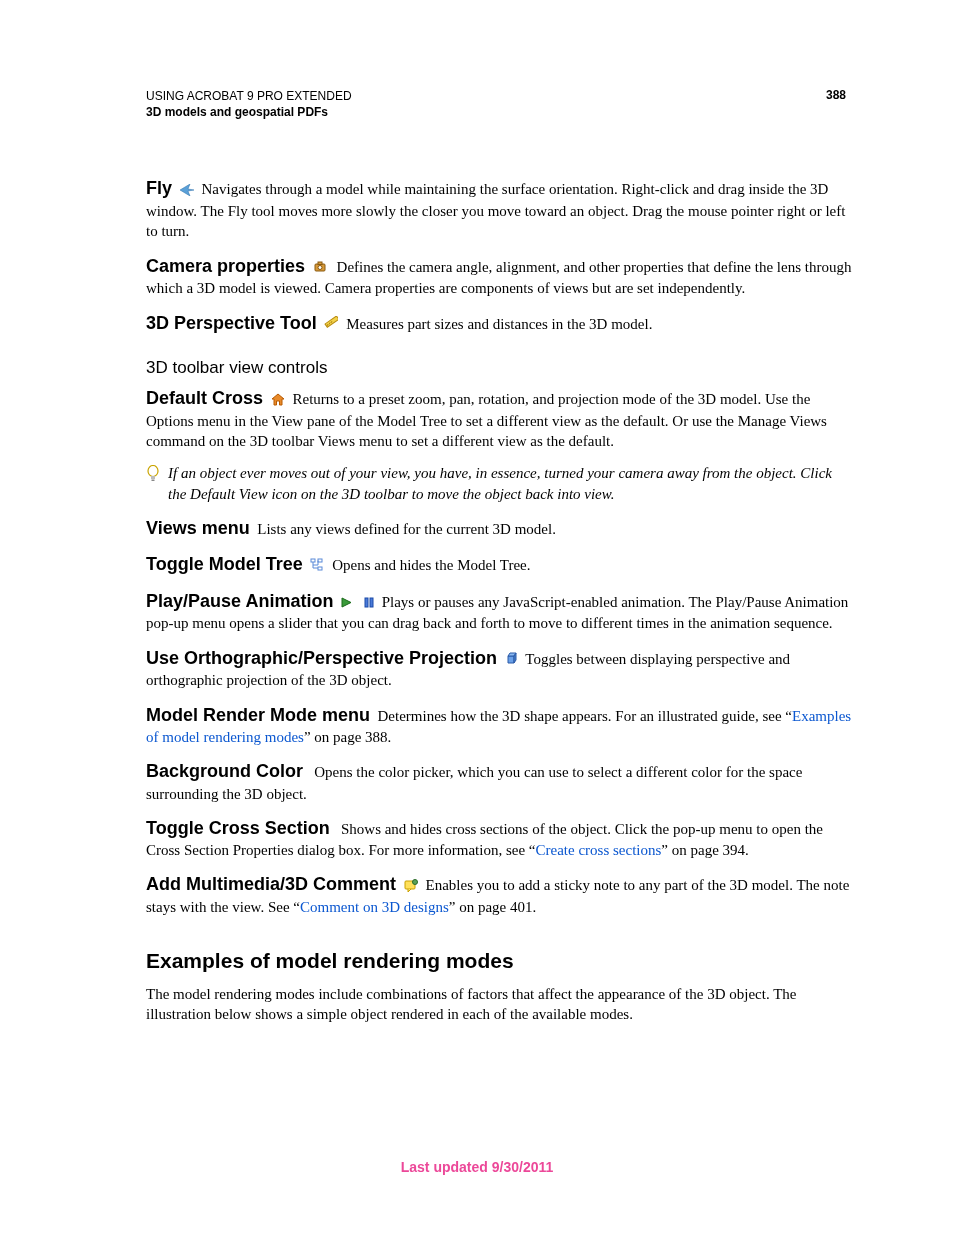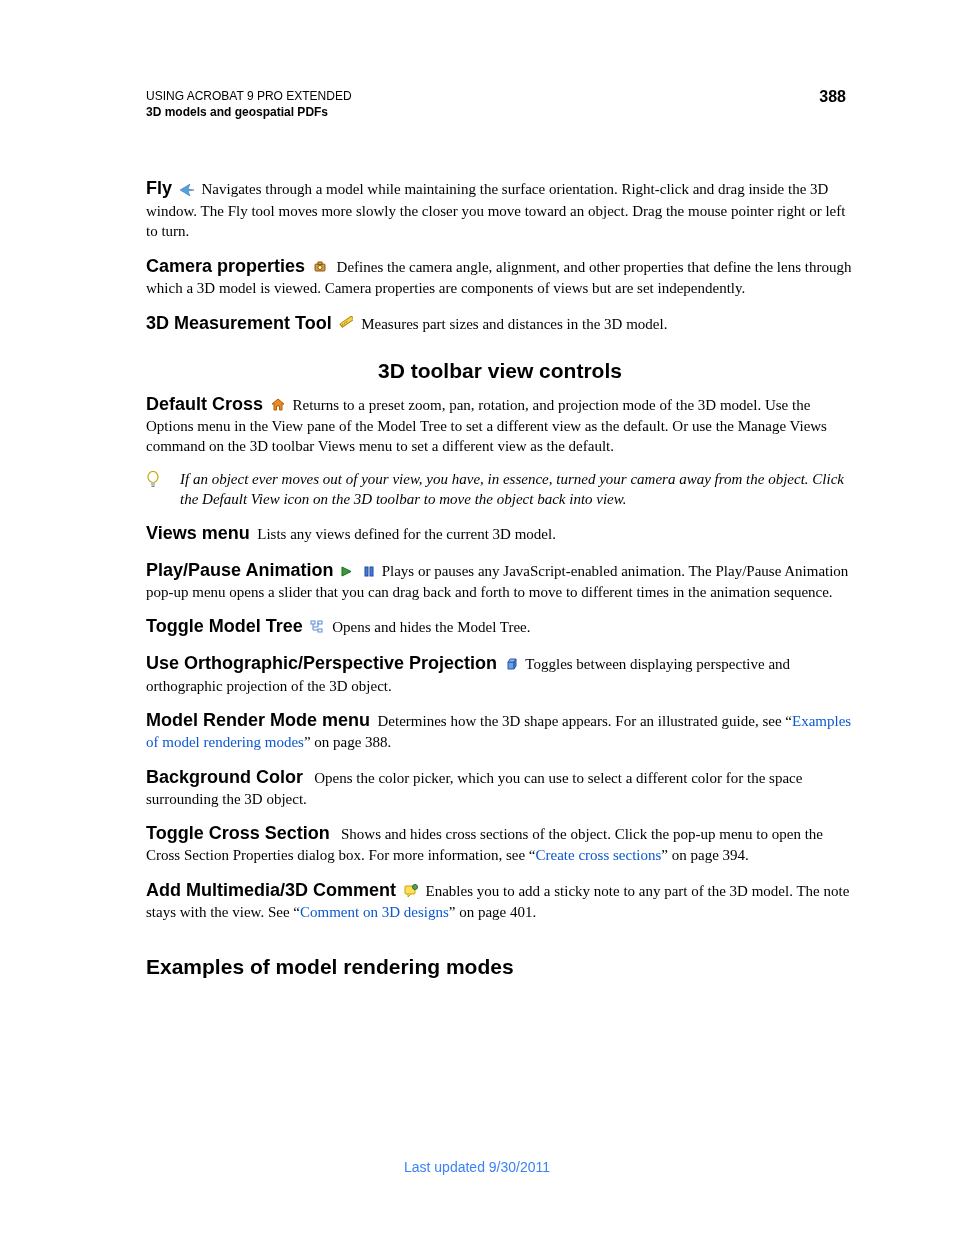--- a/index.html
+++ b/index.html
@@ -4,40 +4,40 @@
 <style>
   html,body{margin:0;padding:0;background:#fff;color:#000;
     font-family:"Minion Pro","Times New Roman",Georgia,serif;}
   .page{width:954px;height:1235px;position:relative;box-sizing:border-box;
     padding:88px 100px 0 146px;}
   .hdr-left{font-family:"Myriad Pro","Segoe UI",Arial,sans-serif;
     font-size:12px;line-height:1.35;}
   .hdr-sub{font-weight:700;}
   .page-num{position:absolute;top:88px;right:108px;
     font-family:"Myriad Pro","Segoe UI",Arial,sans-serif;
-    font-size:16px;font-weight:700;}
+    font-size:12px;font-weight:700;}
   .body{margin-top:56px;font-size:15px;line-height:1.35;}
   .body p{margin:0 0 12px 0;}
   .term{font-family:"Myriad Pro","Segoe UI",Arial,sans-serif;
     font-weight:700;font-size:18px;}
   .note-lead{font-weight:700;font-style:italic;}
   .italic{font-style:italic;}
   .h3{font-family:"Myriad Pro","Segoe UI",Arial,sans-serif;
-    font-weight:700;font-size:21px;margin:22px 0 6px 0;text-align:center;}
+    font-weight:400;font-size:17px;margin:22px 0 6px 0;}
   .h2{font-family:"Myriad Pro","Segoe UI",Arial,sans-serif;
     font-weight:700;font-size:21px;margin:30px 0 8px 0;}
-  .tip{display:flex;gap:20px;margin:0 0 12px 0;}
+  .tip{display:flex;gap:8px;margin:0 0 12px 0;}
   .tip .bulb{flex:0 0 auto;margin-top:2px;}
   .tip .txt{font-style:italic;}
   .lnk{color:#0b57d0;}
   .ico{display:inline-block;vertical-align:middle;margin:0 4px;}
   .footer{position:absolute;bottom:60px;left:0;width:100%;
-    text-align:center;color:#3b82f6;
+    text-align:center;color:#ec4899;
     font-family:"Myriad Pro","Segoe UI",Arial,sans-serif;
-    font-weight:400;font-size:14px;}
+    font-weight:700;font-size:14px;}
 </style>
 </head>
 <body>
 
 <div class="page">
 
   <div class="hdr-left">
     <div>USING ACROBAT 9 PRO EXTENDED</div>
     <div class="hdr-sub">3D models and geospatial PDFs</div>
   </div>
@@ -62,21 +62,21 @@
         <svg width="16" height="12" viewBox="0 0 16 12">
             <rect x="2" y="3" width="10" height="7" rx="1" fill="#d89a3a" stroke="#8a5a10"></rect>
             <circle cx="7" cy="6.5" r="2" fill="#fff" stroke="#8a5a10"></circle>
             <rect x="5" y="1" width="4" height="2.5" fill="#d89a3a" stroke="#8a5a10"></rect>
           </svg>
       </span>
       <span>Defines the camera angle, alignment, and other properties that define the lens through which a 3D model is viewed. Camera properties are components of views but are set independently.</span>
     </p>
 
     <p>
-      <span class="term">3D Measurement Tool</span>
+      <span class="term">3D Perspective Tool</span>
       <span class="ico">
         <svg width="14" height="14" viewBox="0 0 14 14">
             <rect x="1" y="8" width="14" height="4" transform="rotate(-35 1 8)" fill="#f2d24a" stroke="#b88a10"></rect>
             <line x1="3" y1="10" x2="4" y2="8" stroke="#b88a10"></line>
             <line x1="5" y1="8.5" x2="6" y2="6.5" stroke="#b88a10"></line>
             <line x1="7" y1="7" x2="8" y2="5" stroke="#b88a10"></line>
           </svg>
       </span>
       <span>Measures part sizes and distances in the 3D model.</span>
     </p>
@@ -103,46 +103,46 @@
       </span>
       <span class="txt">If an object ever moves out of your view, you have, in essence, turned your camera away from the object. Click the Default View icon on the 3D toolbar to move the object back into view.</span>
     </div>
 
     <p>
       <span class="term">Views menu</span>&nbsp;
       <span>Lists any views defined for the current 3D model.</span>
     </p>
 
     <p>
+      <span class="term">Toggle Model Tree</span>
+      <span class="ico">
+        <svg width="14" height="14" viewBox="0 0 14 14">
+            <rect x="1" y="1" width="4" height="3" fill="none" stroke="#5a8ad8"></rect>
+            <rect x="8" y="1" width="4" height="3" fill="none" stroke="#5a8ad8"></rect>
+            <rect x="8" y="9" width="4" height="3" fill="none" stroke="#5a8ad8"></rect>
+            <path d="M3 4 L3 10 L8 10 M3 7 L8 7 L8 2.5" fill="none" stroke="#5a8ad8"></path>
+          </svg>
+      </span>
+      <span>Opens and hides the Model Tree.</span>
+    </p>
+
+    <p>
       <span class="term">Play/Pause Animation</span>
       <span class="ico">
         <svg width="11" height="11" viewBox="0 0 11 11">
             <path d="M1 1 L10 5.5 L1 10 Z" fill="#3a9a3a" stroke="#1a6a1a"></path>
           </svg>
       </span>
       <span class="ico">
         <svg width="10" height="11" viewBox="0 0 10 11">
             <rect x="1" y="1" width="3" height="9" fill="#4a7ad8" stroke="#1a4aa8"></rect>
             <rect x="6" y="1" width="3" height="9" fill="#4a7ad8" stroke="#1a4aa8"></rect>
           </svg>
       </span>
       <span>Plays or pauses any JavaScript-enabled animation. The Play/Pause Animation pop-up menu opens a slider that you can drag back and forth to move to different times in the animation sequence.</span>
-    </p>
-
-    <p>
-      <span class="term">Toggle Model Tree</span>
-      <span class="ico">
-        <svg width="14" height="14" viewBox="0 0 14 14">
-            <rect x="1" y="1" width="4" height="3" fill="none" stroke="#5a8ad8"></rect>
-            <rect x="8" y="1" width="4" height="3" fill="none" stroke="#5a8ad8"></rect>
-            <rect x="8" y="9" width="4" height="3" fill="none" stroke="#5a8ad8"></rect>
-            <path d="M3 4 L3 10 L8 10 M3 7 L8 7 L8 2.5" fill="none" stroke="#5a8ad8"></path>
-          </svg>
-      </span>
-      <span>Opens and hides the Model Tree.</span>
     </p>
 
     <p>
       <span class="term">Use Orthographic/Perspective Projection</span>
       <span class="ico">
         <svg width="13" height="13" viewBox="0 0 13 13">
             <path d="M3 4 L9 4 L9 11 L3 11 Z" fill="#6aa0e8" stroke="#2a5aa8"></path>
             <path d="M3 4 L5 1 L11 1 L9 4 Z" fill="#8ab8f0" stroke="#2a5aa8"></path>
             <path d="M9 4 L11 1 L11 8 L9 11 Z" fill="#4a80c8" stroke="#2a5aa8"></path>
           </svg>
@@ -172,17 +172,18 @@
         <svg width="14" height="13" viewBox="0 0 14 13">
             <rect x="1" y="2" width="10" height="8" rx="1" fill="#ffe05a" stroke="#c8a000"></rect>
             <path d="M4 10 L4 13 L7 10" fill="#ffe05a" stroke="#c8a000"></path>
             <circle cx="11" cy="3" r="2.5" fill="#5aa058" stroke="#2a6a28"></circle>
           </svg>
       </span>
       <span>Enables you to add a sticky note to any part of the 3D model. The note stays with the view. See “</span><span class="lnk">Comment on 3D designs</span><span>” on page 401.</span>
     </p>
 
     <div class="h2">Examples of model rendering modes</div>
+    <p>The model rendering modes include combinations of factors that affect the appearance of the 3D object. The illustration below shows a simple object rendered in each of the available modes.</p>
 
   </div>
 
   <div class="footer">Last updated 9/30/2011</div>
 </div>
 
 </body></html>

